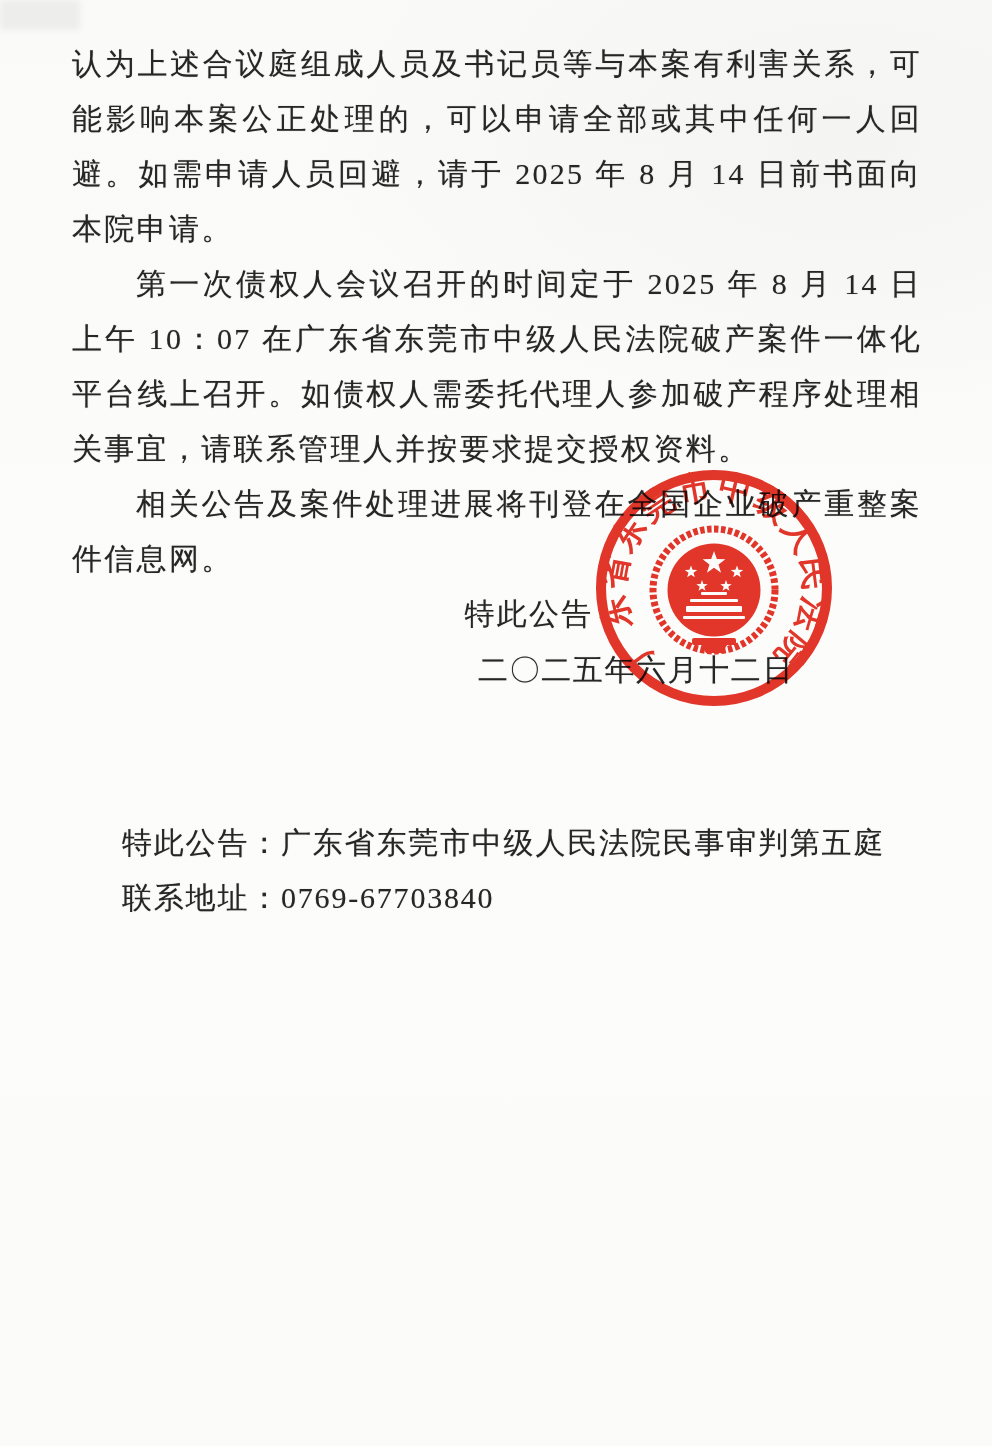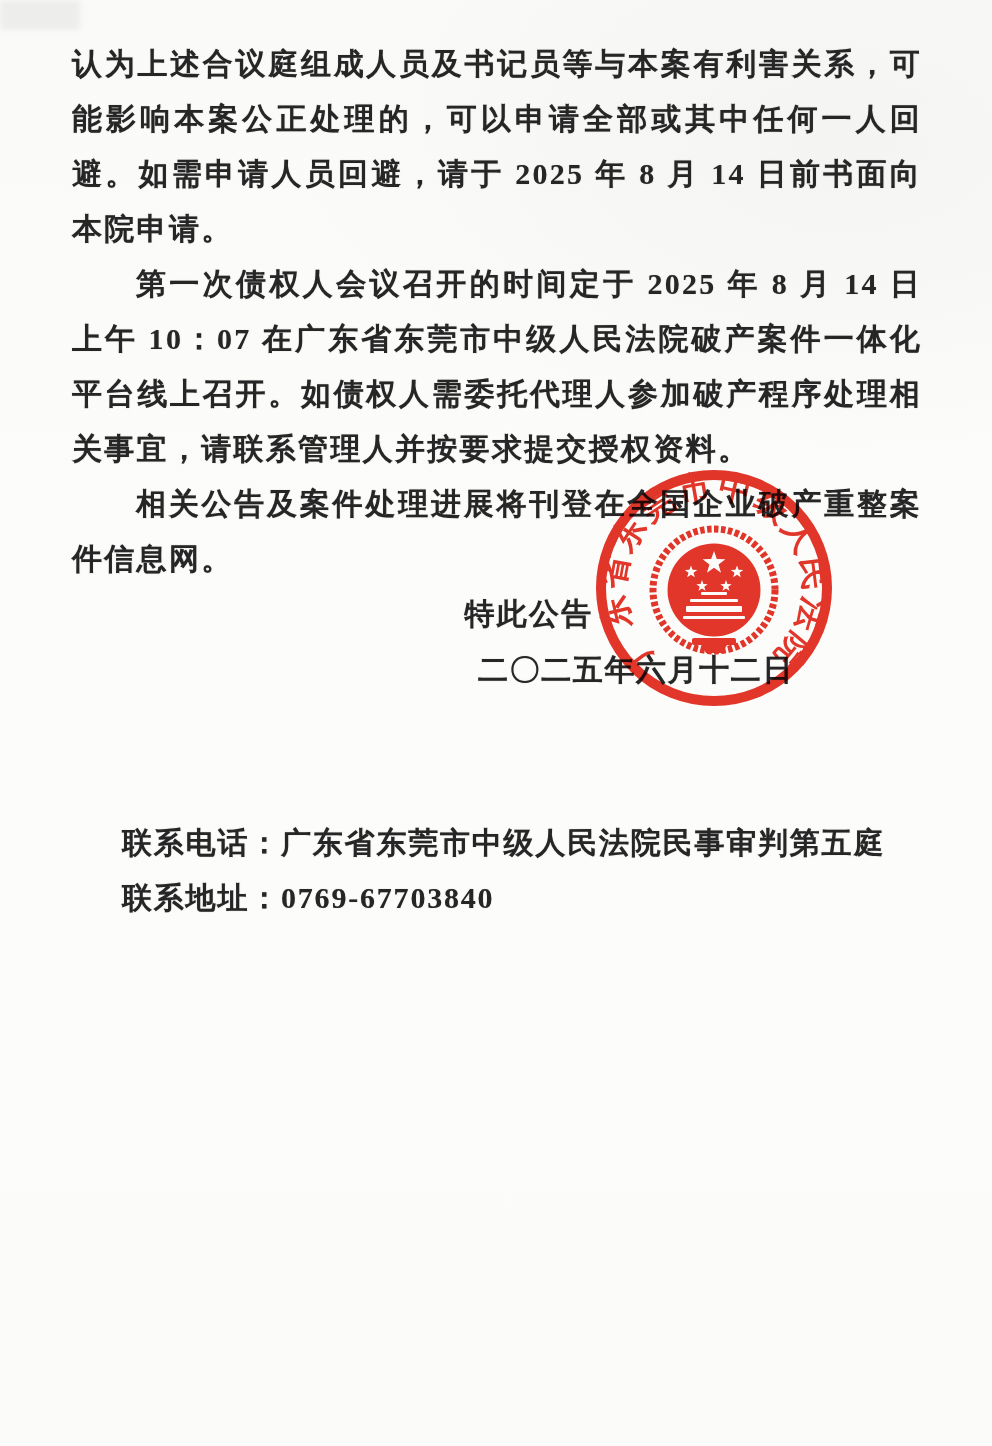--- a/index.html
+++ b/index.html
@@ -14,21 +14,20 @@
     font-family:"Liberation Serif","DejaVu Serif",serif;
     color:#262626;
   }
   .corner-shade {
     position:absolute; left:0; top:0; width:80px; height:30px;
     background:#ebebe9; filter:blur(3px); opacity:.85;
   }
   .doc {
     position:absolute; left:72px; top:36px; width:850px;
     text-shadow:0 0 1px rgba(45,45,45,.38);
-    font-weight:bold;
   }
   .para {
     margin:0;
     font-size:30px; line-height:55px; letter-spacing:2.3px;
     text-align:justify;
   }
   .indent { text-indent:64px; }
   .closing { text-align:center; }
   .dateline {
     margin:0;
@@ -61,21 +60,21 @@
   <div class="corner-shade"></div>
 
   <div class="doc">
     <p class="para">认为上述合议庭组成人员及书记员等与本案有利害关系，可能影响本案公正处理的，可以申请全部或其中任何一人回避。如需申请人员回避，请于 2025 年 8 月 14 日前书面向本院申请。</p>
     <p class="para indent">第一次债权人会议召开的时间定于 2025 年 8 月 14 日上午 10：07 在广东省东莞市中级人民法院破产案件一体化平台线上召开。如债权人需委托代理人参加破产程序处理相关事宜，请联系管理人并按要求提交授权资料。</p>
     <p class="para indent">相关公告及案件处理进展将刊登在全国企业破产重整案件信息网。</p>
     <p class="para indent closing">特此公告</p>
     <p class="dateline">二〇二五年六月十二日</p>
 
     <div class="contact">
-      <p><span>联系电话：</span><span>广东省东莞市中级人民法院民事审判第五庭</span></p>
+      <p><span>特此公告：</span><span>广东省东莞市中级人民法院民事审判第五庭</span></p>
       <p><span>联系地址：</span><span>0769-67703840</span></p>
     </div>
   </div>
 
   <svg class="seal" viewBox="0 0 248 248">
     <defs>
       <path id="arcpath" d="M 66.1 192.9 A 90 90 0 1 1 181.9 192.9" fill="none"></path>
       <polygon id="st" points="0,-12 2.82,-3.88 11.41,-3.71 4.56,1.48 7.05,9.71 0,4.8 -7.05,9.71 -4.56,1.48 -11.41,-3.71 -2.82,-3.88"></polygon>
     </defs>
 

